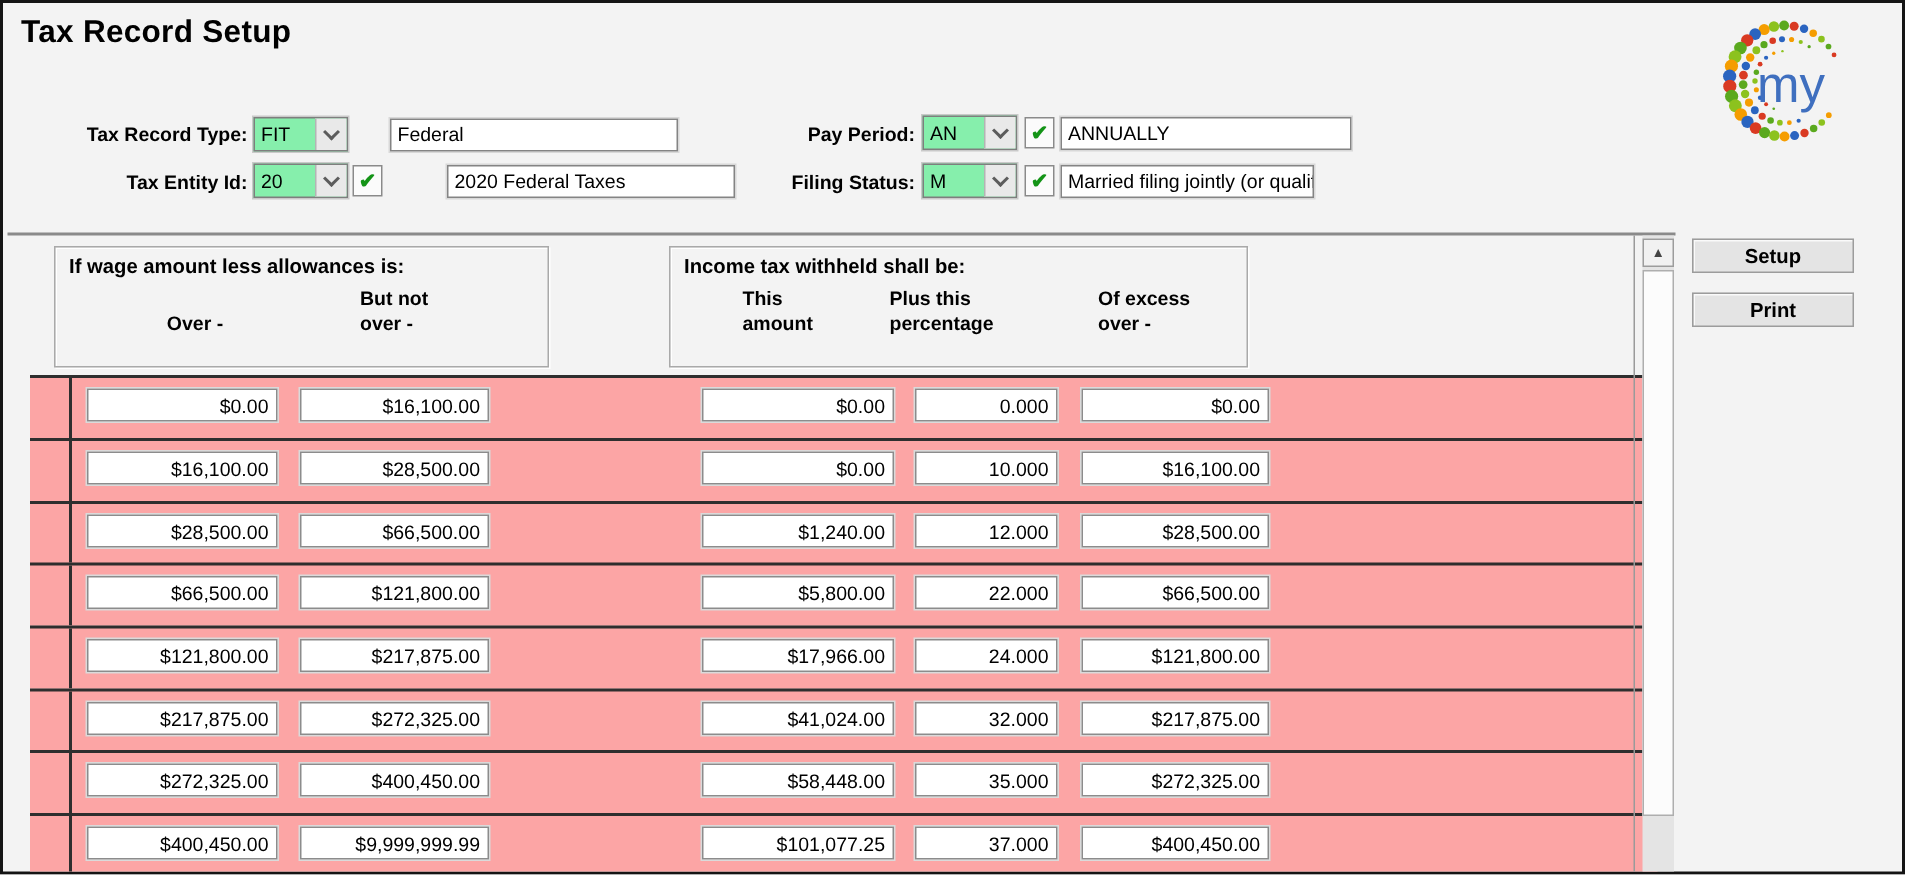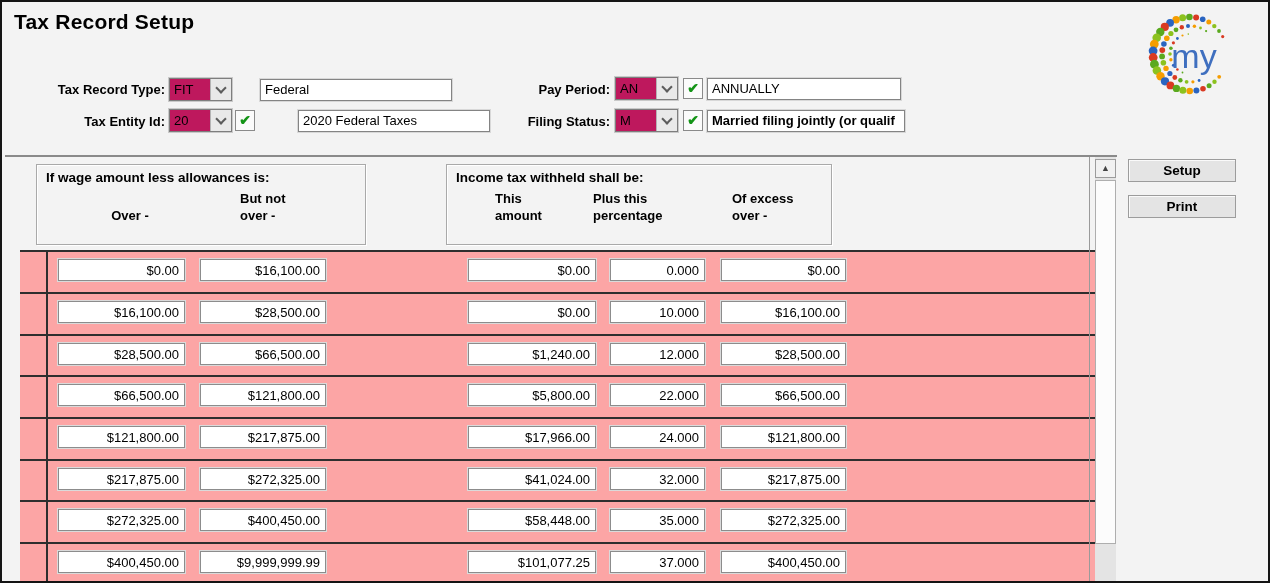--- a/index.html
+++ b/index.html
@@ -2,21 +2,21 @@
 <html><head>
 <meta charset="utf-8">
 <style>
   html,body{margin:0;padding:0;background:#dcdcdc;font-family:"Liberation Sans",sans-serif;}
   .window{position:relative;width:1270px;height:583px;background:#f3f3f3;border:2px solid #141414;
           box-sizing:border-box;overflow:hidden;font-family:"Liberation Sans",sans-serif;}
   .abs{position:absolute;}
   .page-title{left:12px;top:8px;font-size:21px;font-weight:bold;color:#000;letter-spacing:.2px;}
   .lbl{font-size:13px;font-weight:bold;color:#000;text-align:right;white-space:nowrap;}
   
-  .combo{display:flex;height:23px;background:#be185d;border:1px solid #7e7e7e;box-shadow:0 0 0 1px #c9c9c9;
+  .combo{display:flex;height:23px;background:#86efac;border:1px solid #7e7e7e;box-shadow:0 0 0 1px #c9c9c9;
          box-sizing:border-box;}
   .combo-text{flex:1;font-size:13px;padding:3px 0 0 4px;color:#000;overflow:hidden;white-space:nowrap;}
   .combo-btn{width:20px;background:#e9e9e9;border-left:1px solid #b4b4b4;display:flex;align-items:center;
              justify-content:center;cursor:default;}
   .chev{display:inline-block;width:6px;height:6px;border-right:2px solid #5c5c5c;border-bottom:2px solid #5c5c5c;
         transform:rotate(45deg);margin-top:-3px;}
   .check-btn{width:20px;height:21px;background:#fbfbfb;border:1px solid #8a8a8a;box-sizing:border-box;
              color:#149417;font-weight:bold;font-size:14px;line-height:18px;text-align:center;cursor:default;}
   .tfield{background:#fff;border:1px solid #848484;box-shadow:0 0 0 1px #d8d8d8;box-sizing:border-box;
           font-family:"Liberation Sans",sans-serif;font-size:13px;color:#000;height:22px;padding:0 4px;
@@ -159,21 +159,21 @@
   <div class="abs lbl" style="left:470px;top:112px;width:138px;">Filing Status:</div>
   <div class="abs combo" style="left:613px;top:107px;width:63px;">
     <span class="combo-text">M</span>
     <span class="combo-btn">
         <i class="chev"></i>
       </span>
   </div>
   <div class="abs check-btn" style="left:681px;top:108px;">
     <span>✔</span>
   </div>
-  <div class="abs tfield" style="left:705px;top:108px;width:198px;font-weight:bold;">Married filing jointly (or qualif</div>
+  <div class="abs tfield" style="left:705px;top:108px;width:169px;">Married filing jointly (or qualif</div>
 
   <div class="abs divider"></div>
 
   <div class="abs groupbox" style="left:34px;top:162px;width:330px;height:81px;padding-left:20px;">
     <div class="gb-title">If wage amount less allowances is:</div>
     <div class="colhead" style="left:53px;top:42px;width:80px;text-align:center;">Over -</div>
     <div class="colhead" style="left:203px;top:25px;">
       <div>But not</div>
       <div>over -</div>
     </div>

